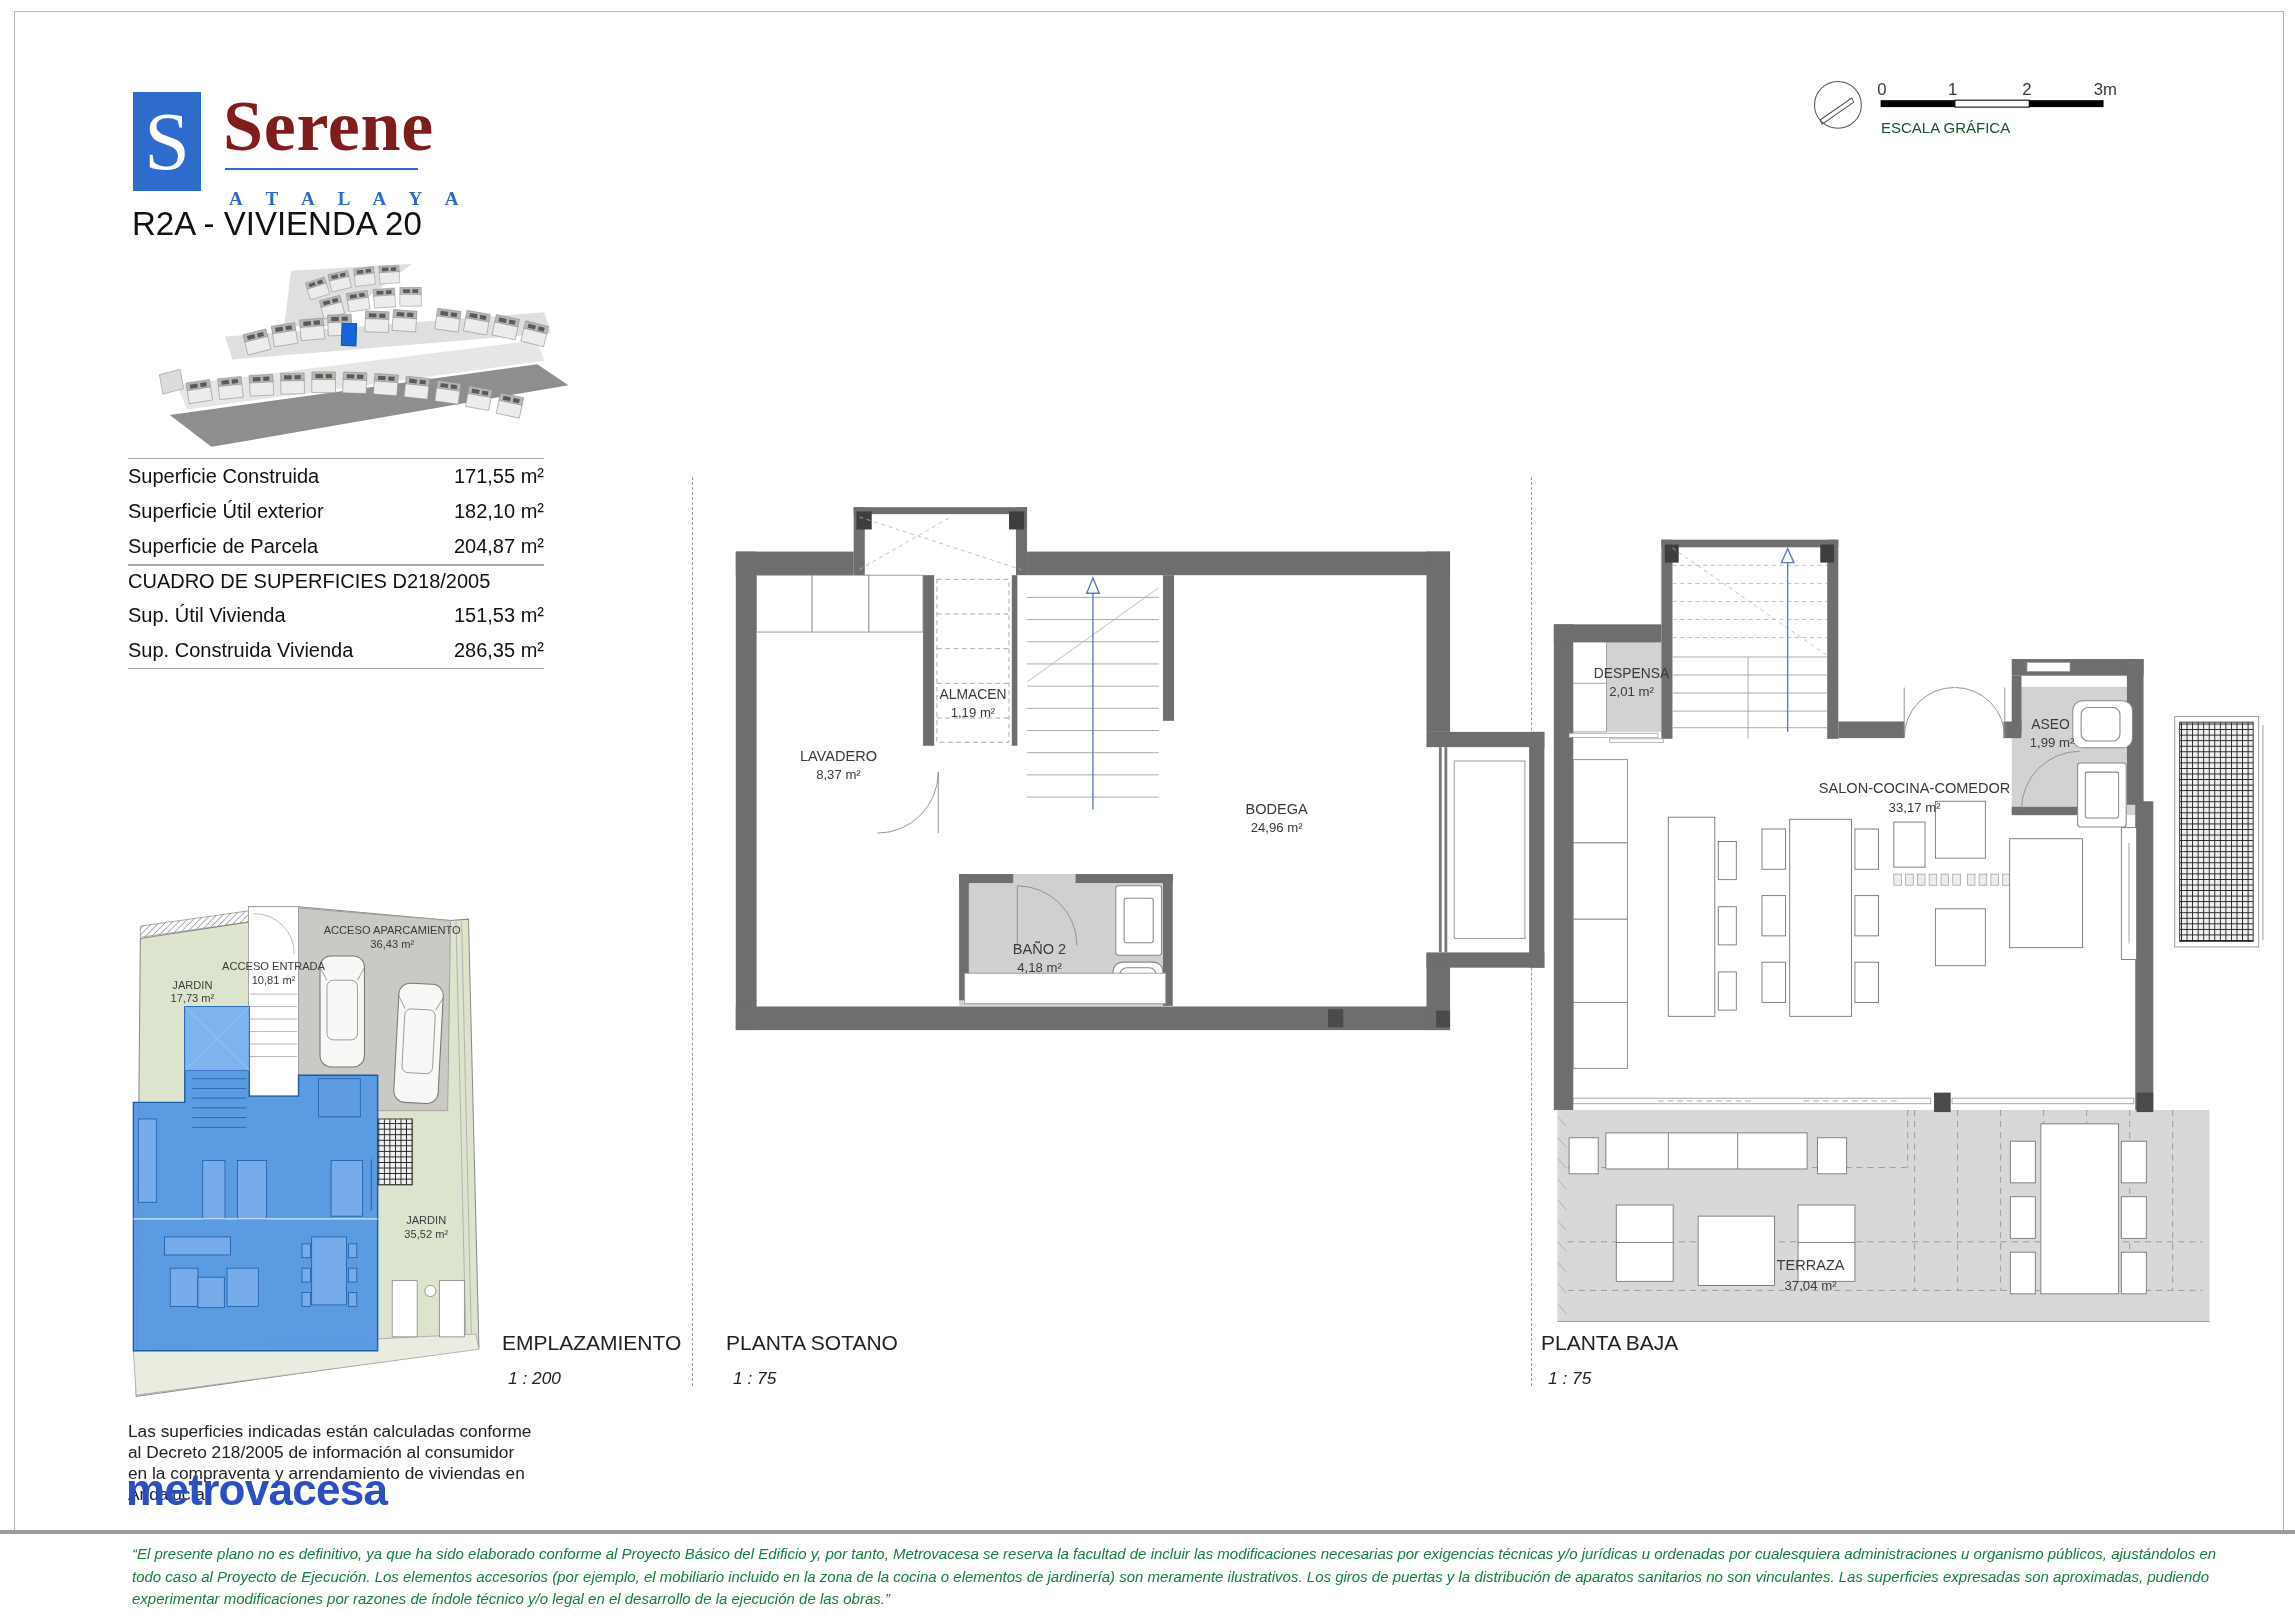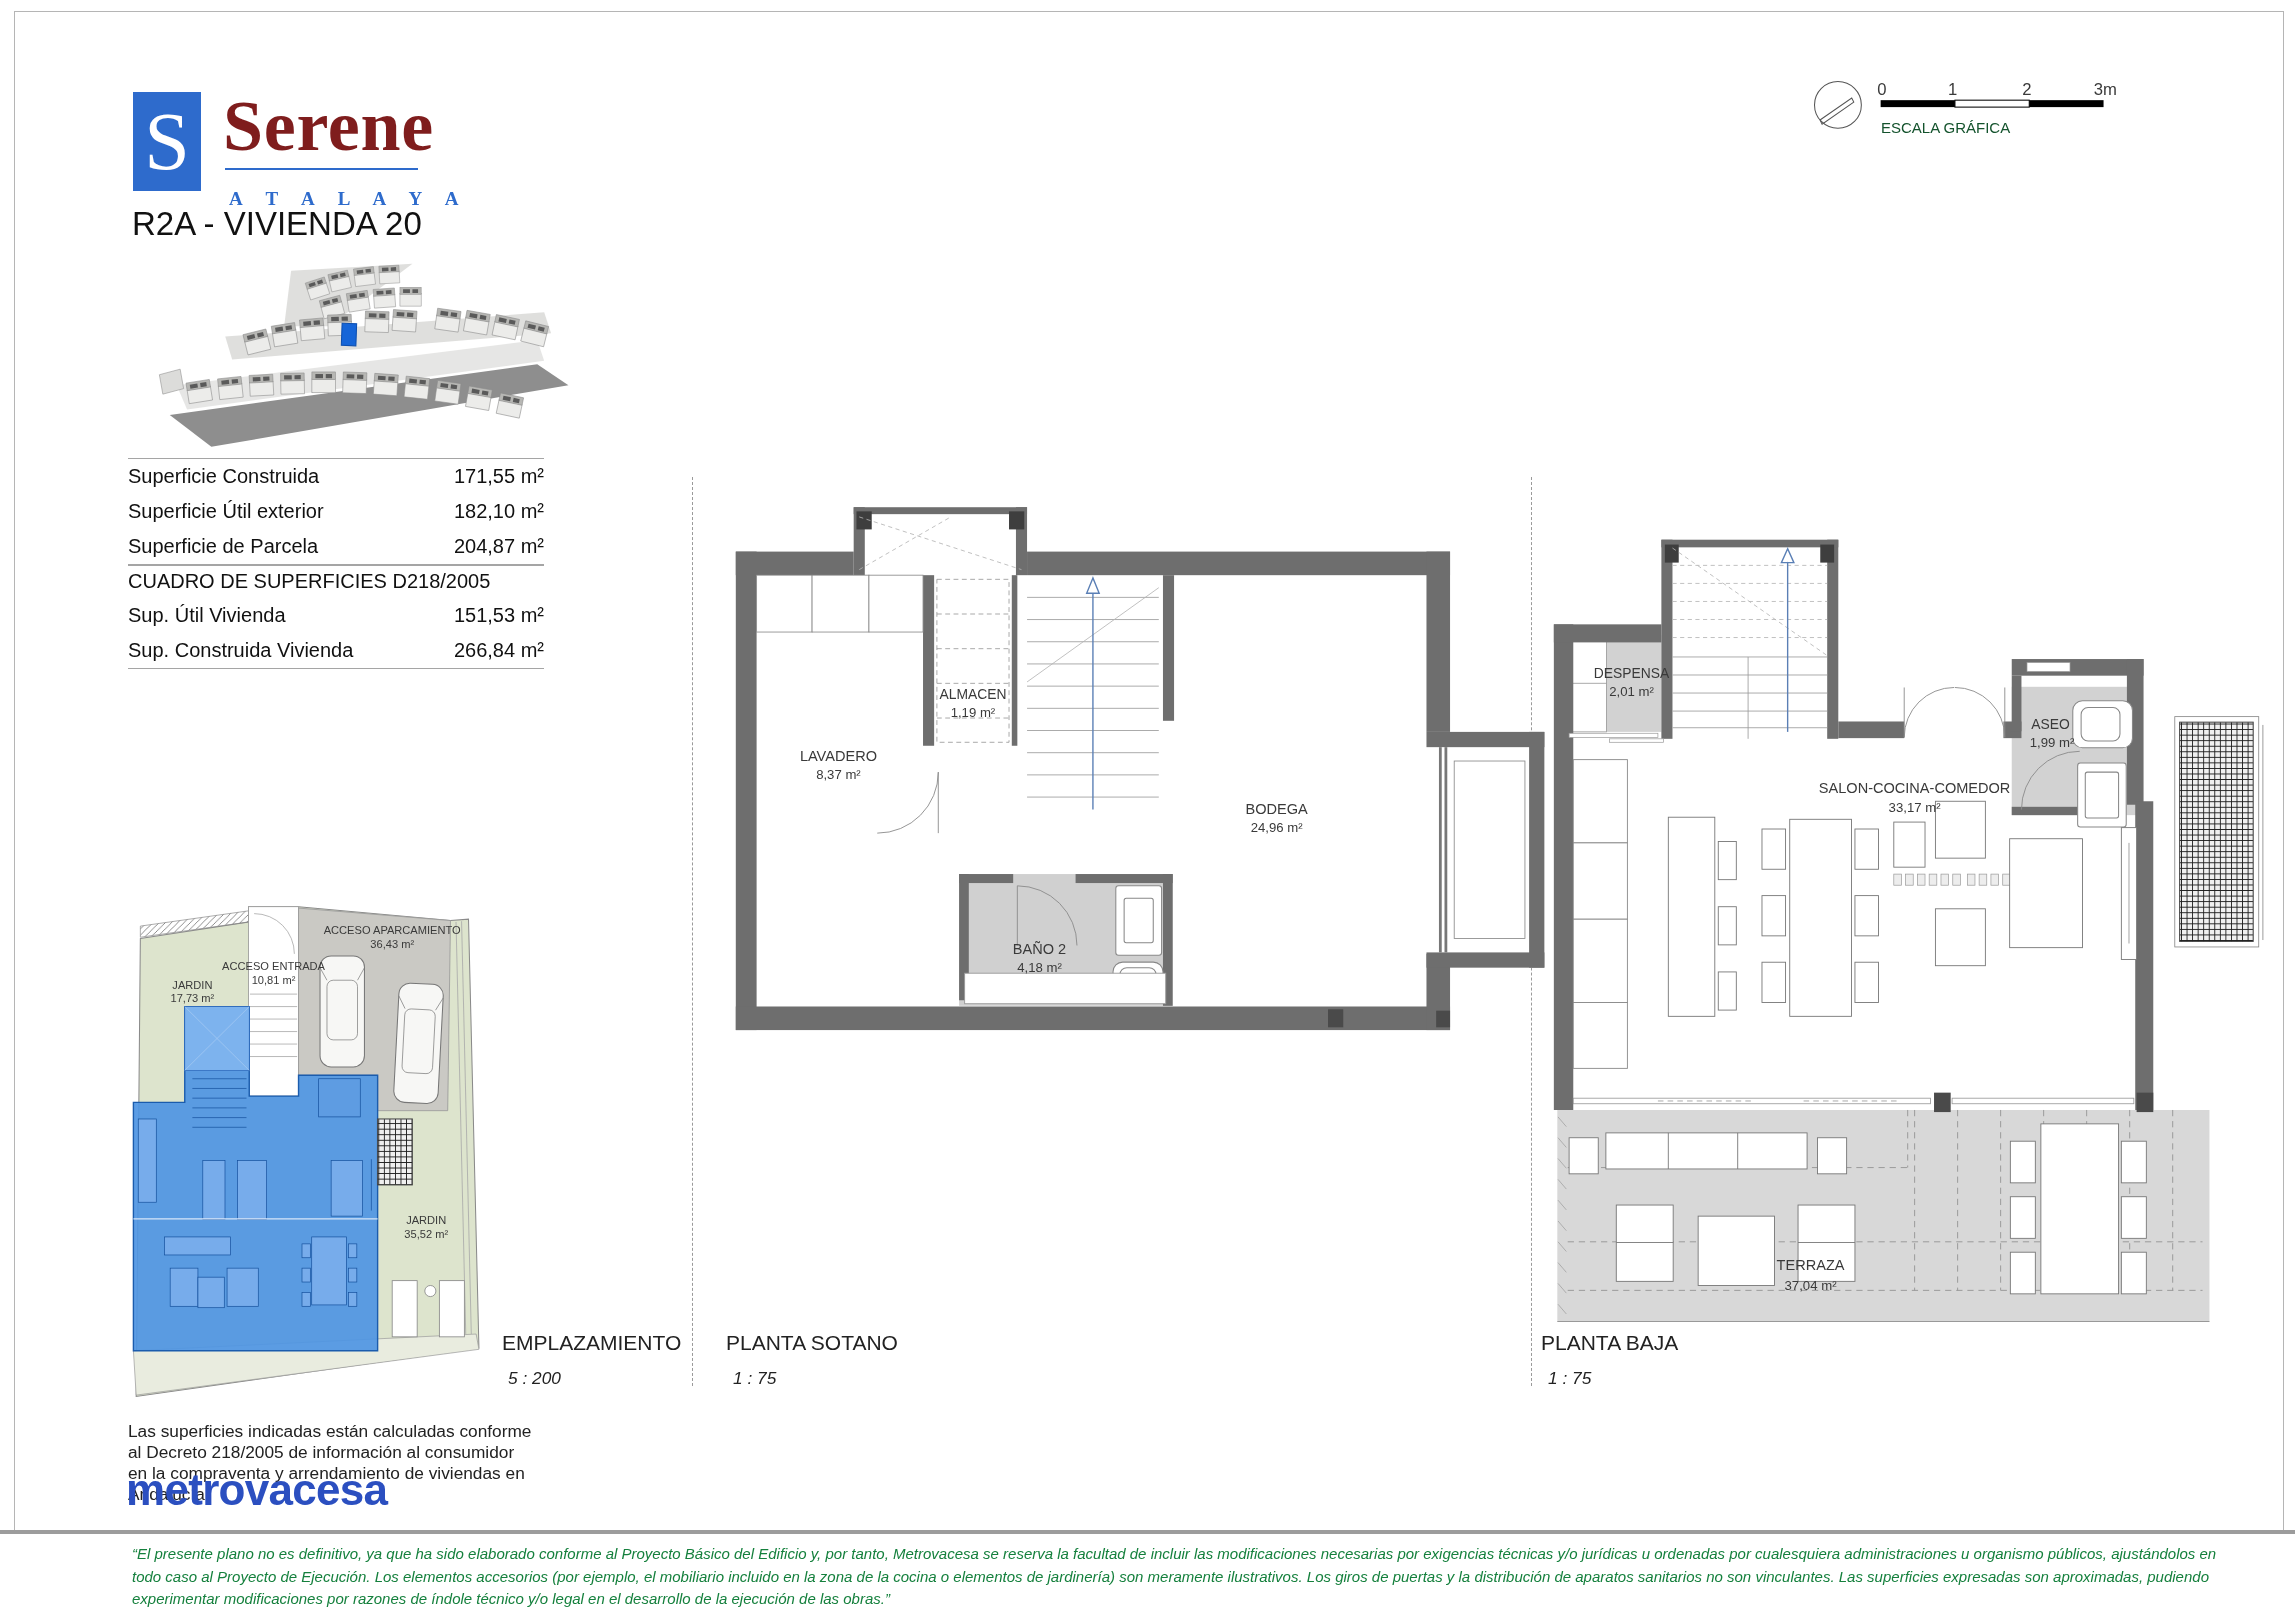--- a/index.html
+++ b/index.html
@@ -130,21 +130,21 @@
       <span>204,87 m²</span>
     </div>
     <div class="rule"></div>
     <div class="thead">CUADRO DE SUPERFICIES D218/2005</div>
     <div class="trow">
       <span>Sup. Útil Vivienda</span>
       <span>151,53 m²</span>
     </div>
     <div class="trow">
       <span>Sup. Construida Vivienda</span>
-      <span>266,84 m²</span>
+      <span>286,35 m²</span>
     </div>
     <div class="rule"></div>
   </div>
 
   <div class="abs sep-dash" style="left:692px;top:477px;height:909px;"></div>
   <div class="abs sep-dash" style="left:1531px;top:477px;height:909px;"></div>
 
   <svg class="abs" style="left:123px;top:890px;" width="392" height="510" viewBox="0 0 565 735">
     <defs>
       <pattern id="hatchA" width="9" height="9" patternUnits="userSpaceOnUse">
@@ -461,21 +461,21 @@
     <text x="152" y="288" font-size="19" text-anchor="middle">2,01 m²</text>
     <text x="756" y="336" font-size="20" text-anchor="middle">ASEO</text>
     <text x="758" y="362" font-size="19" text-anchor="middle">1,99 m²</text>
     <text x="560" y="428" font-size="21" text-anchor="middle">SALON-COCINA-COMEDOR</text>
     <text x="560" y="456" font-size="19" text-anchor="middle">33,17 m²</text>
     <text x="410" y="1116" font-size="21" text-anchor="middle">TERRAZA</text>
     <text x="410" y="1144" font-size="19" text-anchor="middle">37,04 m²</text>
   </svg>
 
   <div class="abs plan-caption" style="left:502px;top:1331px;">EMPLAZAMIENTO</div>
-  <div class="abs plan-scale" style="left:508px;top:1368px;">5 : 200</div>
+  <div class="abs plan-scale" style="left:508px;top:1368px;">1 : 200</div>
   <div class="abs plan-caption" style="left:726px;top:1331px;">PLANTA SOTANO</div>
   <div class="abs plan-scale" style="left:733px;top:1368px;">1 : 75</div>
   <div class="abs plan-caption" style="left:1541px;top:1331px;">PLANTA BAJA</div>
   <div class="abs plan-scale" style="left:1548px;top:1368px;">1 : 75</div>
 
   <div class="abs note-decree">Las superficies indicadas están calculadas conforme al Decreto 218/2005 de información al consumidor en la compraventa y arrendamiento de viviendas en Andalucía.</div>
   <div class="abs metrovacesa">metrovacesa</div>
   <div class="abs bottom-rule"></div>
   <div class="abs disclaimer">“El presente plano no es definitivo, ya que ha sido elaborado conforme al Proyecto Básico del Edificio y, por tanto, Metrovacesa se reserva la facultad de incluir las modificaciones necesarias por exigencias técnicas y/o jurídicas u ordenadas por cualesquiera administraciones u organismo públicos, ajustándolos en todo caso al Proyecto de Ejecución. Los elementos accesorios (por ejemplo, el mobiliario incluido en la zona de la cocina o elementos de jardinería) son meramente ilustrativos. Los giros de puertas y la distribución de aparatos sanitarios no son vinculantes. Las superficies expresadas son aproximadas, pudiendo experimentar modificaciones por razones de índole técnico y/o legal en el desarrollo de la ejecución de las obras.”</div>
 

